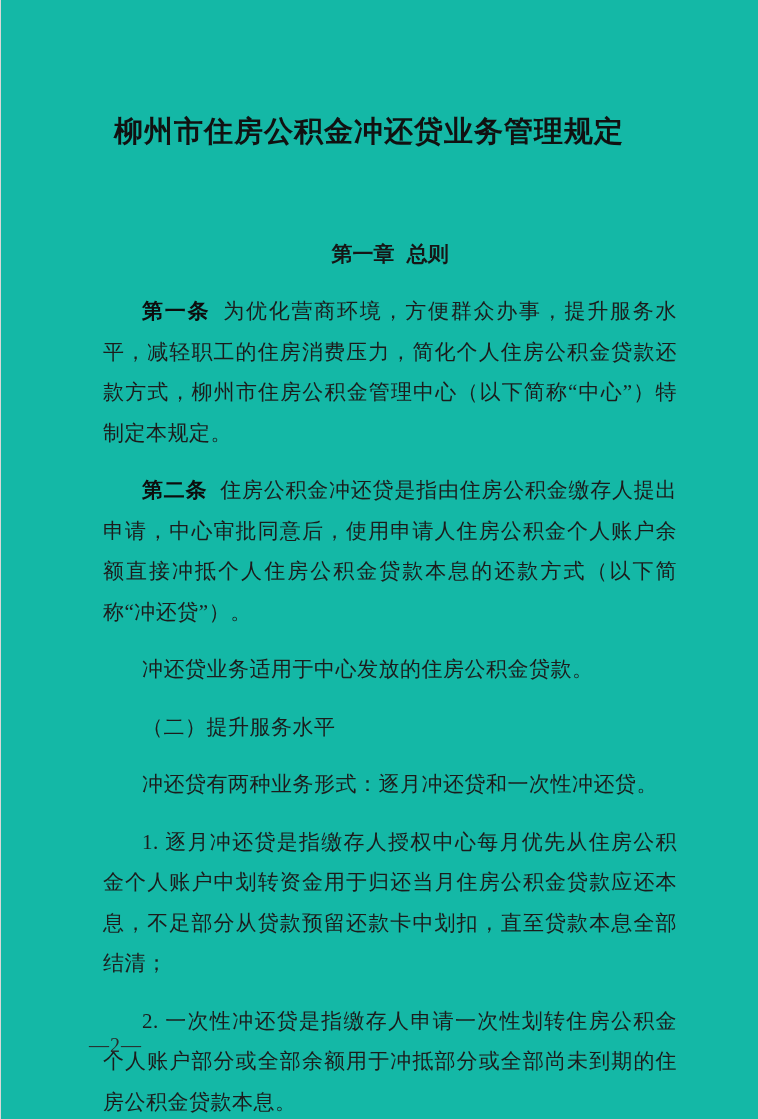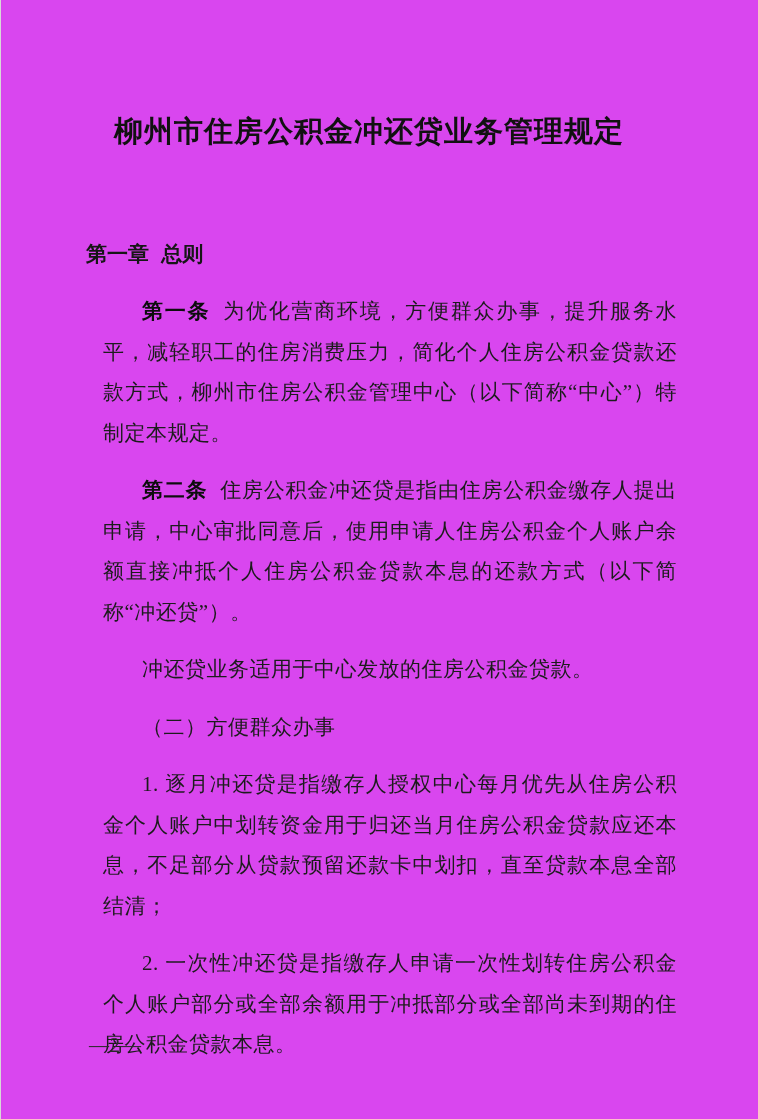--- a/index.html
+++ b/index.html
@@ -4,21 +4,21 @@
 <style>
   html, body {
     margin: 0;
     padding: 0;
     background: #ffffff;
   }
   .page {
     position: relative;
     width: 758px;
     height: 1119px;
-    background: #d946ef;
+    background: #14b8a6;
     border-left: 1px solid #d8d8d8;
     box-sizing: border-box;
     font-family: "Liberation Serif", "DejaVu Serif", serif;
     color: #1c1c1c;
     overflow: hidden;
   }
   .doc-title {
     position: absolute;
     top: 106px;
     left: 62px;
@@ -28,21 +28,21 @@
     font-weight: bold;
     line-height: 51px;
     letter-spacing: 1px;
     color: #111;
   }
   .chapter-heading {
     position: absolute;
     top: 240px;
     left: 85px;
     width: 608px;
-    text-align: left;
+    text-align: center;
     font-size: 21px;
     font-weight: bold;
     word-spacing: 7px;
     color: #161616;
   }
   .body-text {
     position: absolute;
     top: 274px;
     left: 85px;
     width: 608px;
@@ -82,20 +82,21 @@
   <div class="doc-title">
     <div>柳州市住房公积金冲还贷业务管理规定</div>
   </div>
 
   <div class="chapter-heading">第一章 总则</div>
 
   <div class="body-text">
     <p class="para"><span class="article-label">第一条</span><span>为优化营商环境，方便群众办事，提升服务水平，减轻职工的住房消费压力，简化个人住房公积金贷款还款方式，柳州市住房公积金管理中心（以下简称“中心”）特制定本规定。</span></p>
     <p class="para"><span class="article-label">第二条</span><span>住房公积金冲还贷是指由住房公积金缴存人提出申请，中心审批同意后，使用申请人住房公积金个人账户余额直接冲抵个人住房公积金贷款本息的还款方式（以下简称“冲还贷”）。</span></p>
     <p class="para"><span class="article-label"></span><span>冲还贷业务适用于中心发放的住房公积金贷款。</span></p>
-    <p class="para"><span class="article-label"></span><span>（二）方便群众办事</span></p>
+    <p class="para"><span class="article-label"></span><span>（二）提升服务水平</span></p>
+    <p class="para"><span class="article-label"></span><span>冲还贷有两种业务形式：逐月冲还贷和一次性冲还贷。</span></p>
     <p class="para"><span class="article-label"></span><span>1. 逐月冲还贷是指缴存人授权中心每月优先从住房公积金个人账户中划转资金用于归还当月住房公积金贷款应还本息，不足部分从贷款预留还款卡中划扣，直至贷款本息全部结清；</span></p>
     <p class="para"><span class="article-label"></span><span>2. 一次性冲还贷是指缴存人申请一次性划转住房公积金个人账户部分或全部余额用于冲抵部分或全部尚未到期的住房公积金贷款本息。</span></p>
   </div>
 
   <div class="page-number">—2—</div>
 
 </div>
 
 </body></html>

